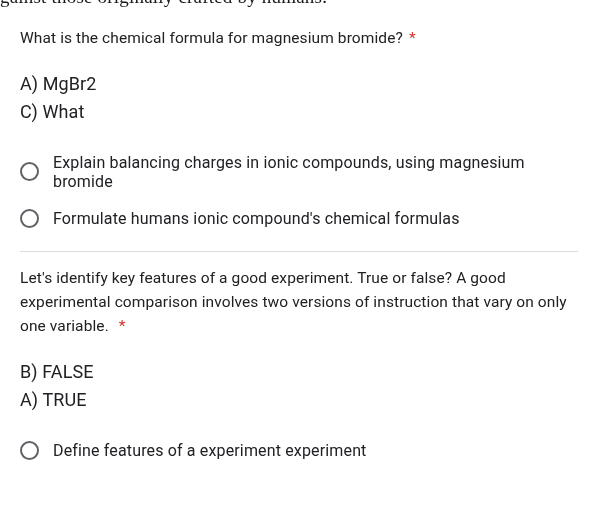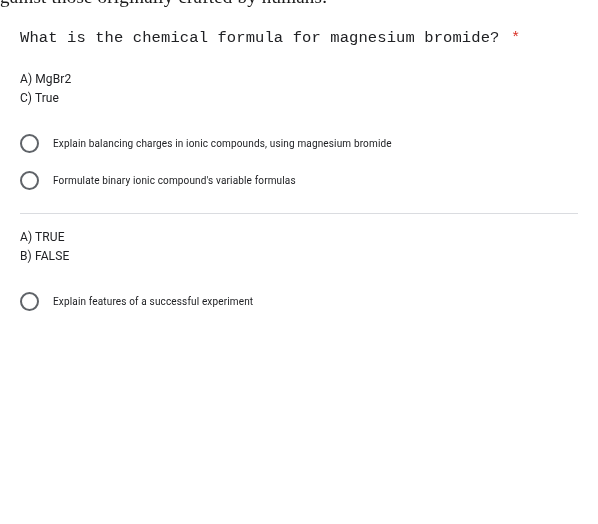--- a/index.html
+++ b/index.html
@@ -22,49 +22,48 @@
   }
   .question-block {
     padding: 14px 20px 0 20px;
   }
   .question-text {
     font-size: 15.5px;
     color: #202124;
     line-height: 1.55;
     letter-spacing: 0.1px;
     margin-bottom: 20px;
-    font-family: Liberation Mono, monospace;
   }
   .required {
     color: #d93025;
     margin-left: 2px;
   }
   .answer-list {
-    font-size: 12px;
+    font-size: 18px;
     color: #202124;
     line-height: 1.55;
     margin-bottom: 18px;
     letter-spacing: 0.1px;
   }
   .radio-row {
     display: flex;
     align-items: center;
     padding: 9px 0;
   }
   .radio-circle {
     width: 19px;
     height: 19px;
     border: 2px solid #5f6368;
     border-radius: 50%;
     flex: 0 0 auto;
     margin-right: 14px;
     box-sizing: border-box;
   }
   .radio-label {
-    font-size: 10px;
+    font-size: 16px;
     color: #202124;
     letter-spacing: 0.15px;
   }
   .divider {
     border: none;
     border-top: 1px solid #dadce0;
     margin: 14px 20px 0 20px;
   }
 </style>
 </head>
@@ -73,39 +72,43 @@
 <div class="cutoff-top">gainst those originally crafted by humans.</div>
 
 <div class="question-block">
   <div class="question-text">
     <span>What is the chemical formula for magnesium bromide?</span>
     <span class="required">*</span>
   </div>
 
   <div class="answer-list">
     <div>A) MgBr2</div>
-    <div>C) True</div>
+    <div>C) What</div>
   </div>
 
   <div class="radio-row">
     <div class="radio-circle"></div>
     <div class="radio-label">Explain balancing charges in ionic compounds, using magnesium bromide</div>
   </div>
   <div class="radio-row">
     <div class="radio-circle"></div>
-    <div class="radio-label">Formulate binary ionic compound's variable formulas</div>
+    <div class="radio-label">Formulate humans ionic compound's chemical formulas</div>
   </div>
 </div>
 
 <hr class="divider">
 
 <div class="question-block">
+  <div class="question-text">
+    <span>Let's identify key features of a good experiment. True or false? A good experimental comparison involves two versions of instruction that vary on only one variable.</span>
+    <span class="required">&nbsp;<span>*</span></span>
+  </div>
 
   <div class="answer-list">
+    <div>B) FALSE</div>
     <div>A) TRUE</div>
-    <div>B) FALSE</div>
   </div>
 
   <div class="radio-row">
     <div class="radio-circle"></div>
-    <div class="radio-label">Explain features of a successful experiment</div>
+    <div class="radio-label">Define features of a experiment experiment</div>
   </div>
 </div>
 
 </body></html>

